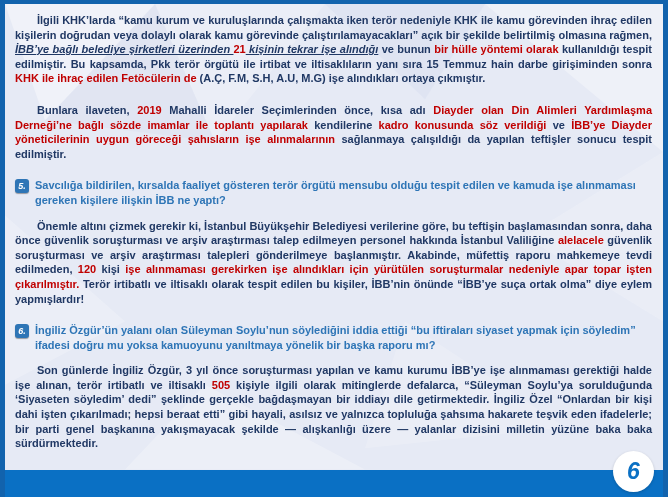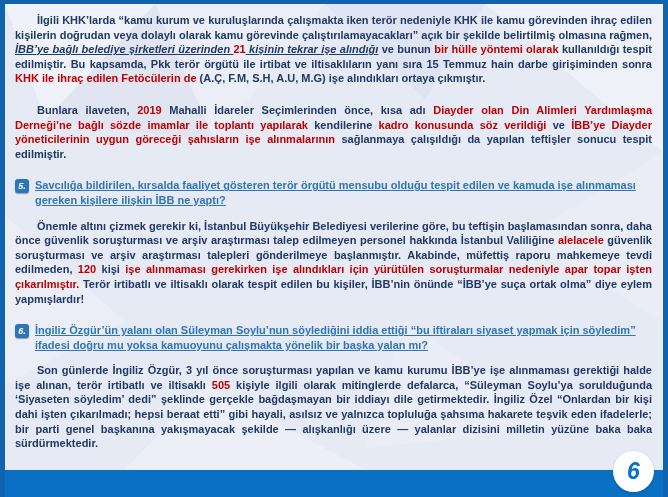--- a/index.html
+++ b/index.html
@@ -33,21 +33,21 @@
     font-weight:bold;text-align:left;
   }
   .q-badge{
     flex:0 0 auto;width:14px;height:14px;margin-top:1px;
     border-radius:3px;
     background:var(--question-blue,#2e75b6);
     color:#fff;font-size:9px;font-style:italic;
     display:flex;align-items:center;justify-content:center;
     box-shadow:0 1px 1px rgba(0,0,0,.35);
   }
-  .q-text{flex:1;text-decoration:underline;}
+  .q-text{flex:1;}
   .bottom-bar{
     position:absolute;left:0;right:0;bottom:0;height:27px;
     background:var(--accent-blue,#0a70c4);
   }
   .page-badge{
     position:absolute;right:9px;bottom:5px;
     width:41px;height:41px;border-radius:50%;
     background:#ffffff;
     color:var(--accent-blue,#0a70c4);
     display:flex;align-items:center;justify-content:center;
@@ -80,21 +80,21 @@
 
     <div class="question">
       <span class="q-badge">5.</span>
       <span class="q-text">Savcılığa bildirilen, kırsalda faaliyet gösteren terör örgütü mensubu olduğu tespit edilen ve kamuda işe alınmaması gereken kişilere ilişkin İBB ne yaptı?</span>
     </div>
 
     <p class="para"><span class="s-dark">Önemle altını çizmek gerekir ki, İstanbul Büyükşehir Belediyesi verilerine göre, bu teftişin başlamasından sonra, daha önce güvenlik soruşturması ve arşiv araştırması talep edilmeyen personel hakkında İstanbul Valiliğine </span><span class="s-red">alelacele</span><span class="s-dark"> güvenlik soruşturması ve arşiv araştırması talepleri gönderilmeye başlanmıştır. Akabinde, müfettiş raporu mahkemeye tevdi edilmeden, </span><span class="s-red">120</span><span class="s-dark"> kişi </span><span class="s-red">işe alınmaması gerekirken işe alındıkları için yürütülen soruşturmalar nedeniyle apar topar işten çıkarılmıştır.</span><span class="s-dark"> Terör irtibatlı ve iltisaklı olarak tespit edilen bu kişiler, İBB’nin önünde “İBB’ye suça ortak olma” diye eylem yapmışlardır!</span></p>
 
     <div class="question">
       <span class="q-badge">6.</span>
-      <span class="q-text">İngiliz Özgür’ün yalanı olan Süleyman Soylu’nun söylediğini iddia ettiği “bu iftiraları siyaset yapmak için söyledim” ifadesi doğru mu yoksa kamuoyunu çalışmakta yönelik bir başka yalan mı?</span>
+      <span class="q-text">İngiliz Özgür’ün yalanı olan Süleyman Soylu’nun söylediğini iddia ettiği “bu iftiraları siyaset yapmak için söyledim” ifadesi doğru mu yoksa kamuoyunu yanıltmaya yönelik bir başka raporu mı?</span>
     </div>
 
     <p class="para"><span class="s-dark">Son günlerde İngiliz Özgür, 3 yıl önce soruşturması yapılan ve kamu kurumu İBB’ye işe alınmaması gerektiği halde işe alınan, terör irtibatlı ve iltisaklı </span><span class="s-red">505</span><span class="s-dark"> kişiyle ilgili olarak mitinglerde defalarca, “Süleyman Soylu’ya sorulduğunda ‘Siyaseten söyledim’ dedi” şeklinde gerçekle bağdaşmayan bir iddiayı dile getirmektedir. İngiliz Özel “Onlardan bir kişi dahi işten çıkarılmadı; hepsi beraat etti” gibi hayali, asılsız ve yalnızca topluluğa şahsıma hakarete teşvik eden ifadelerle; bir parti genel başkanına yakışmayacak şekilde — alışkanlığı üzere — yalanlar dizisini milletin yüzüne baka baka sürdürmektedir.</span></p>
 
   </div>
 
   <div class="bottom-bar"></div>
 
   <div class="page-badge">
     <span>6</span>

